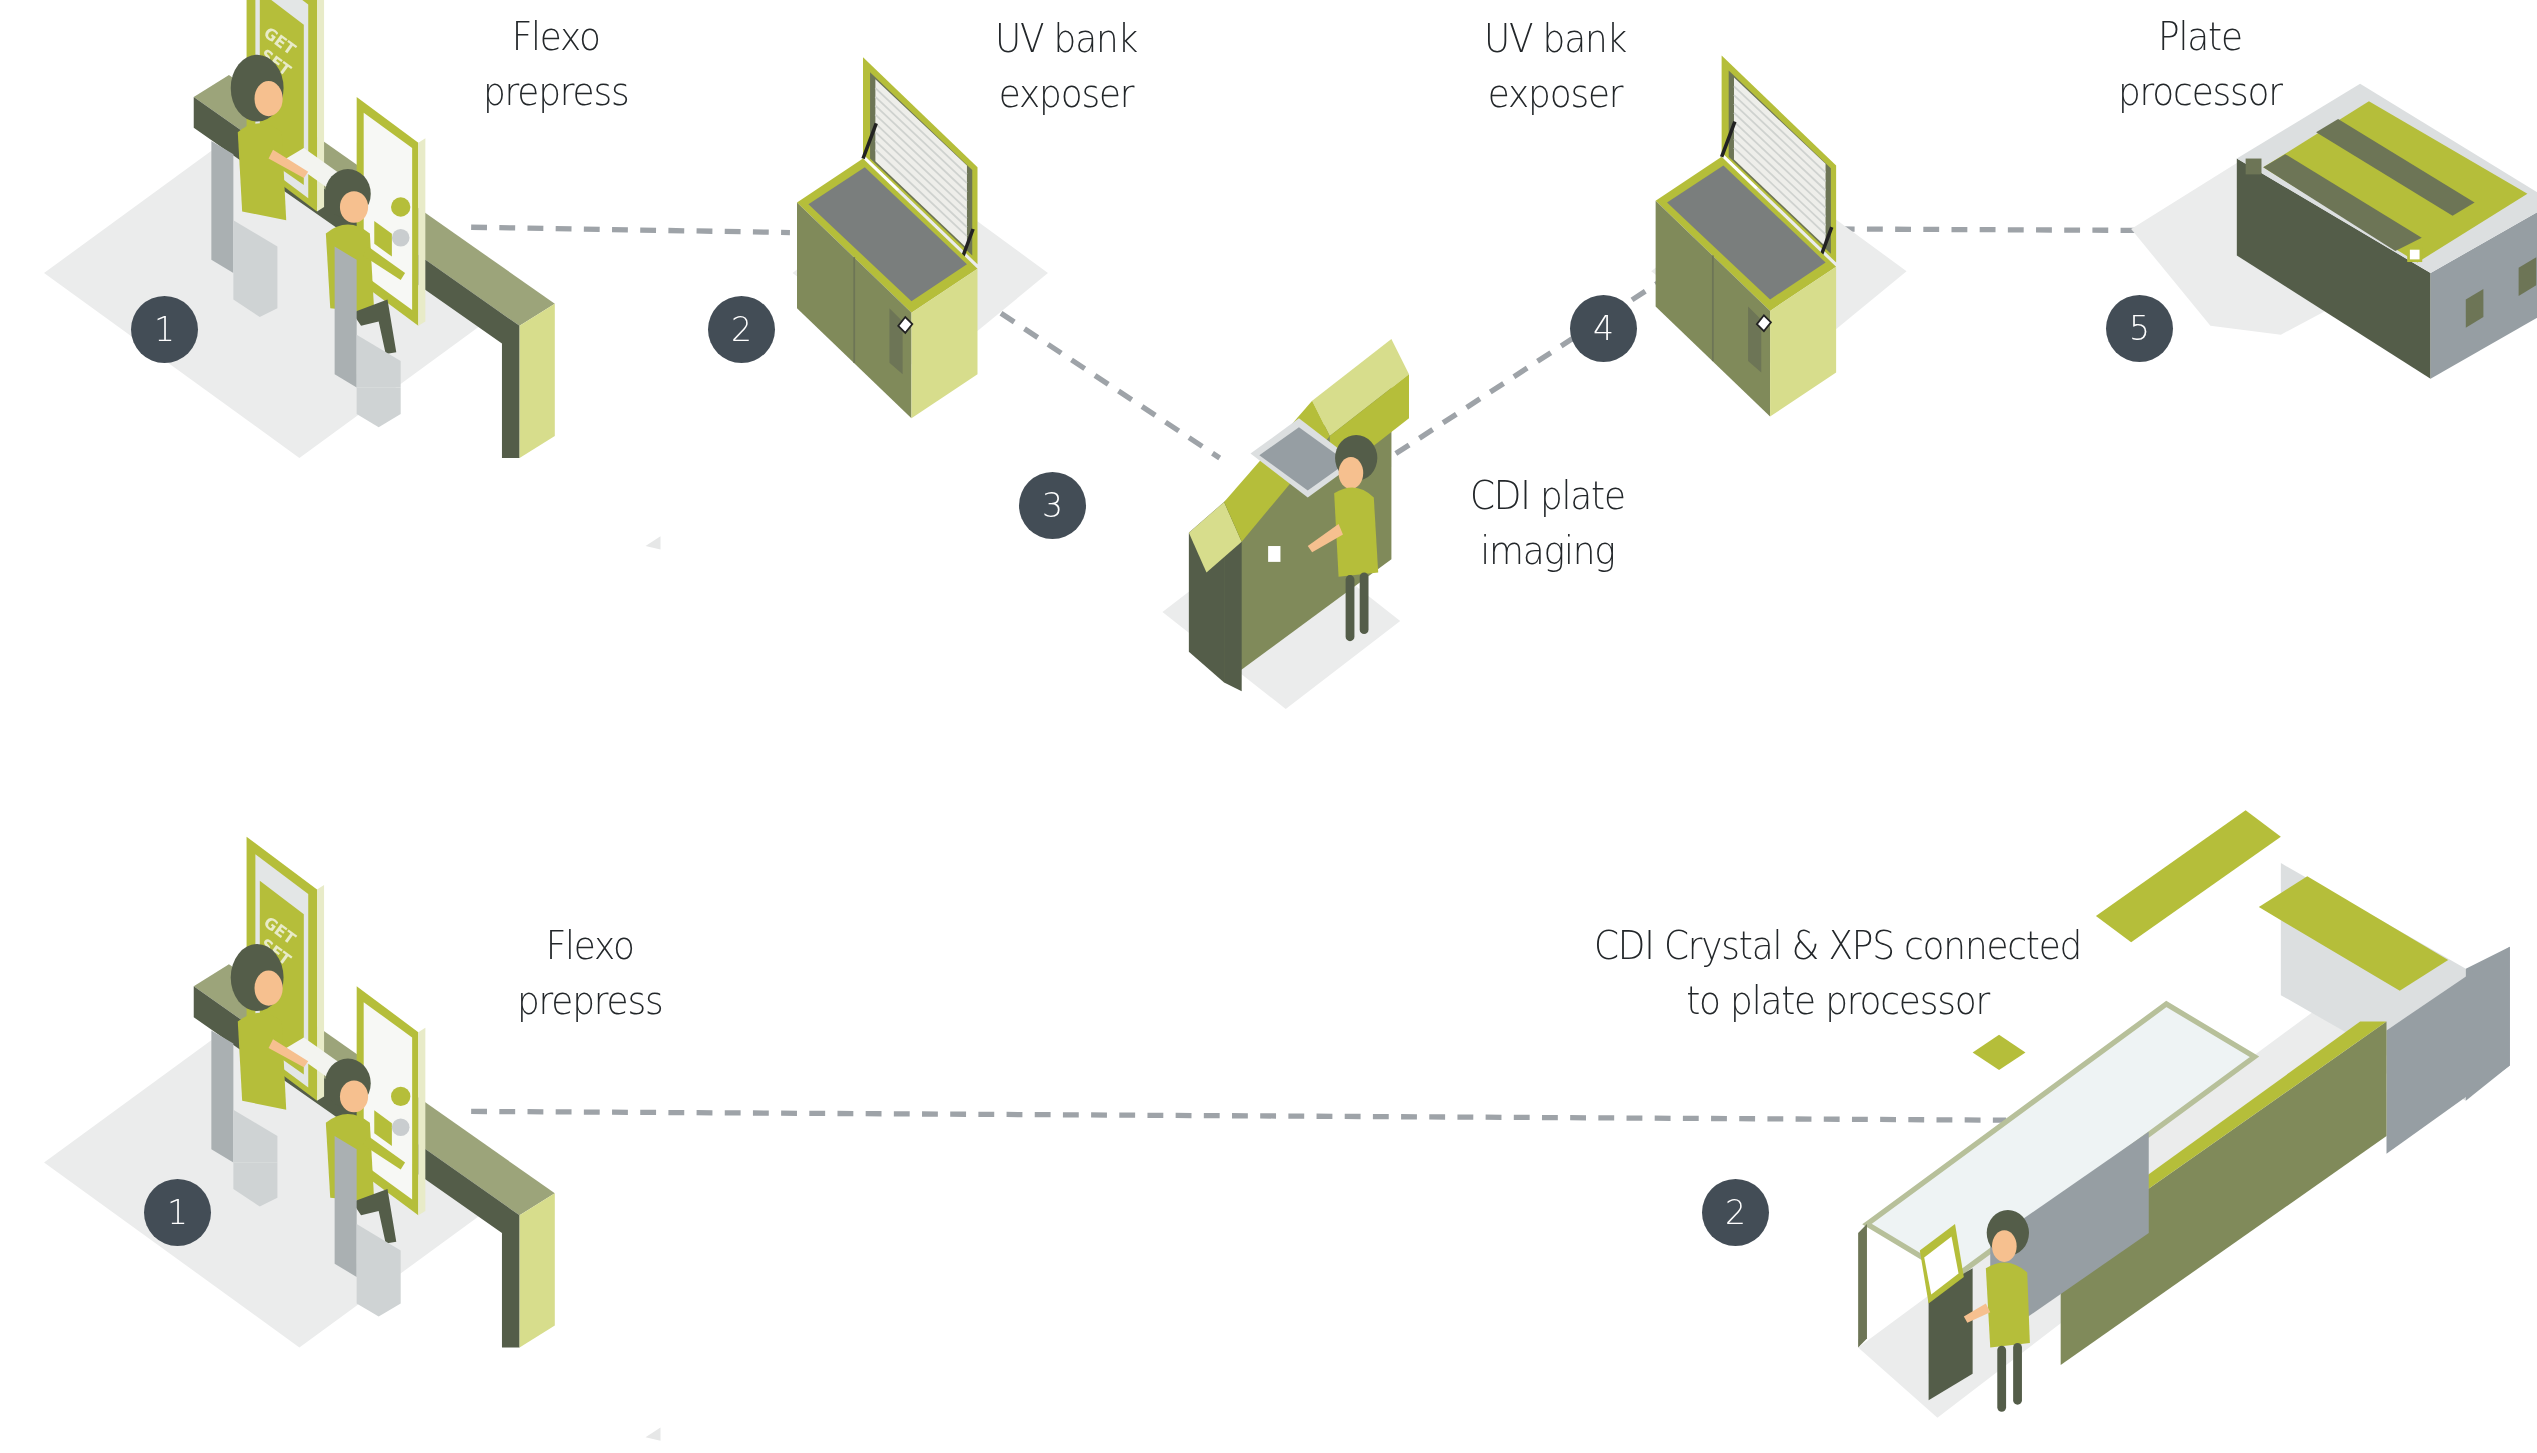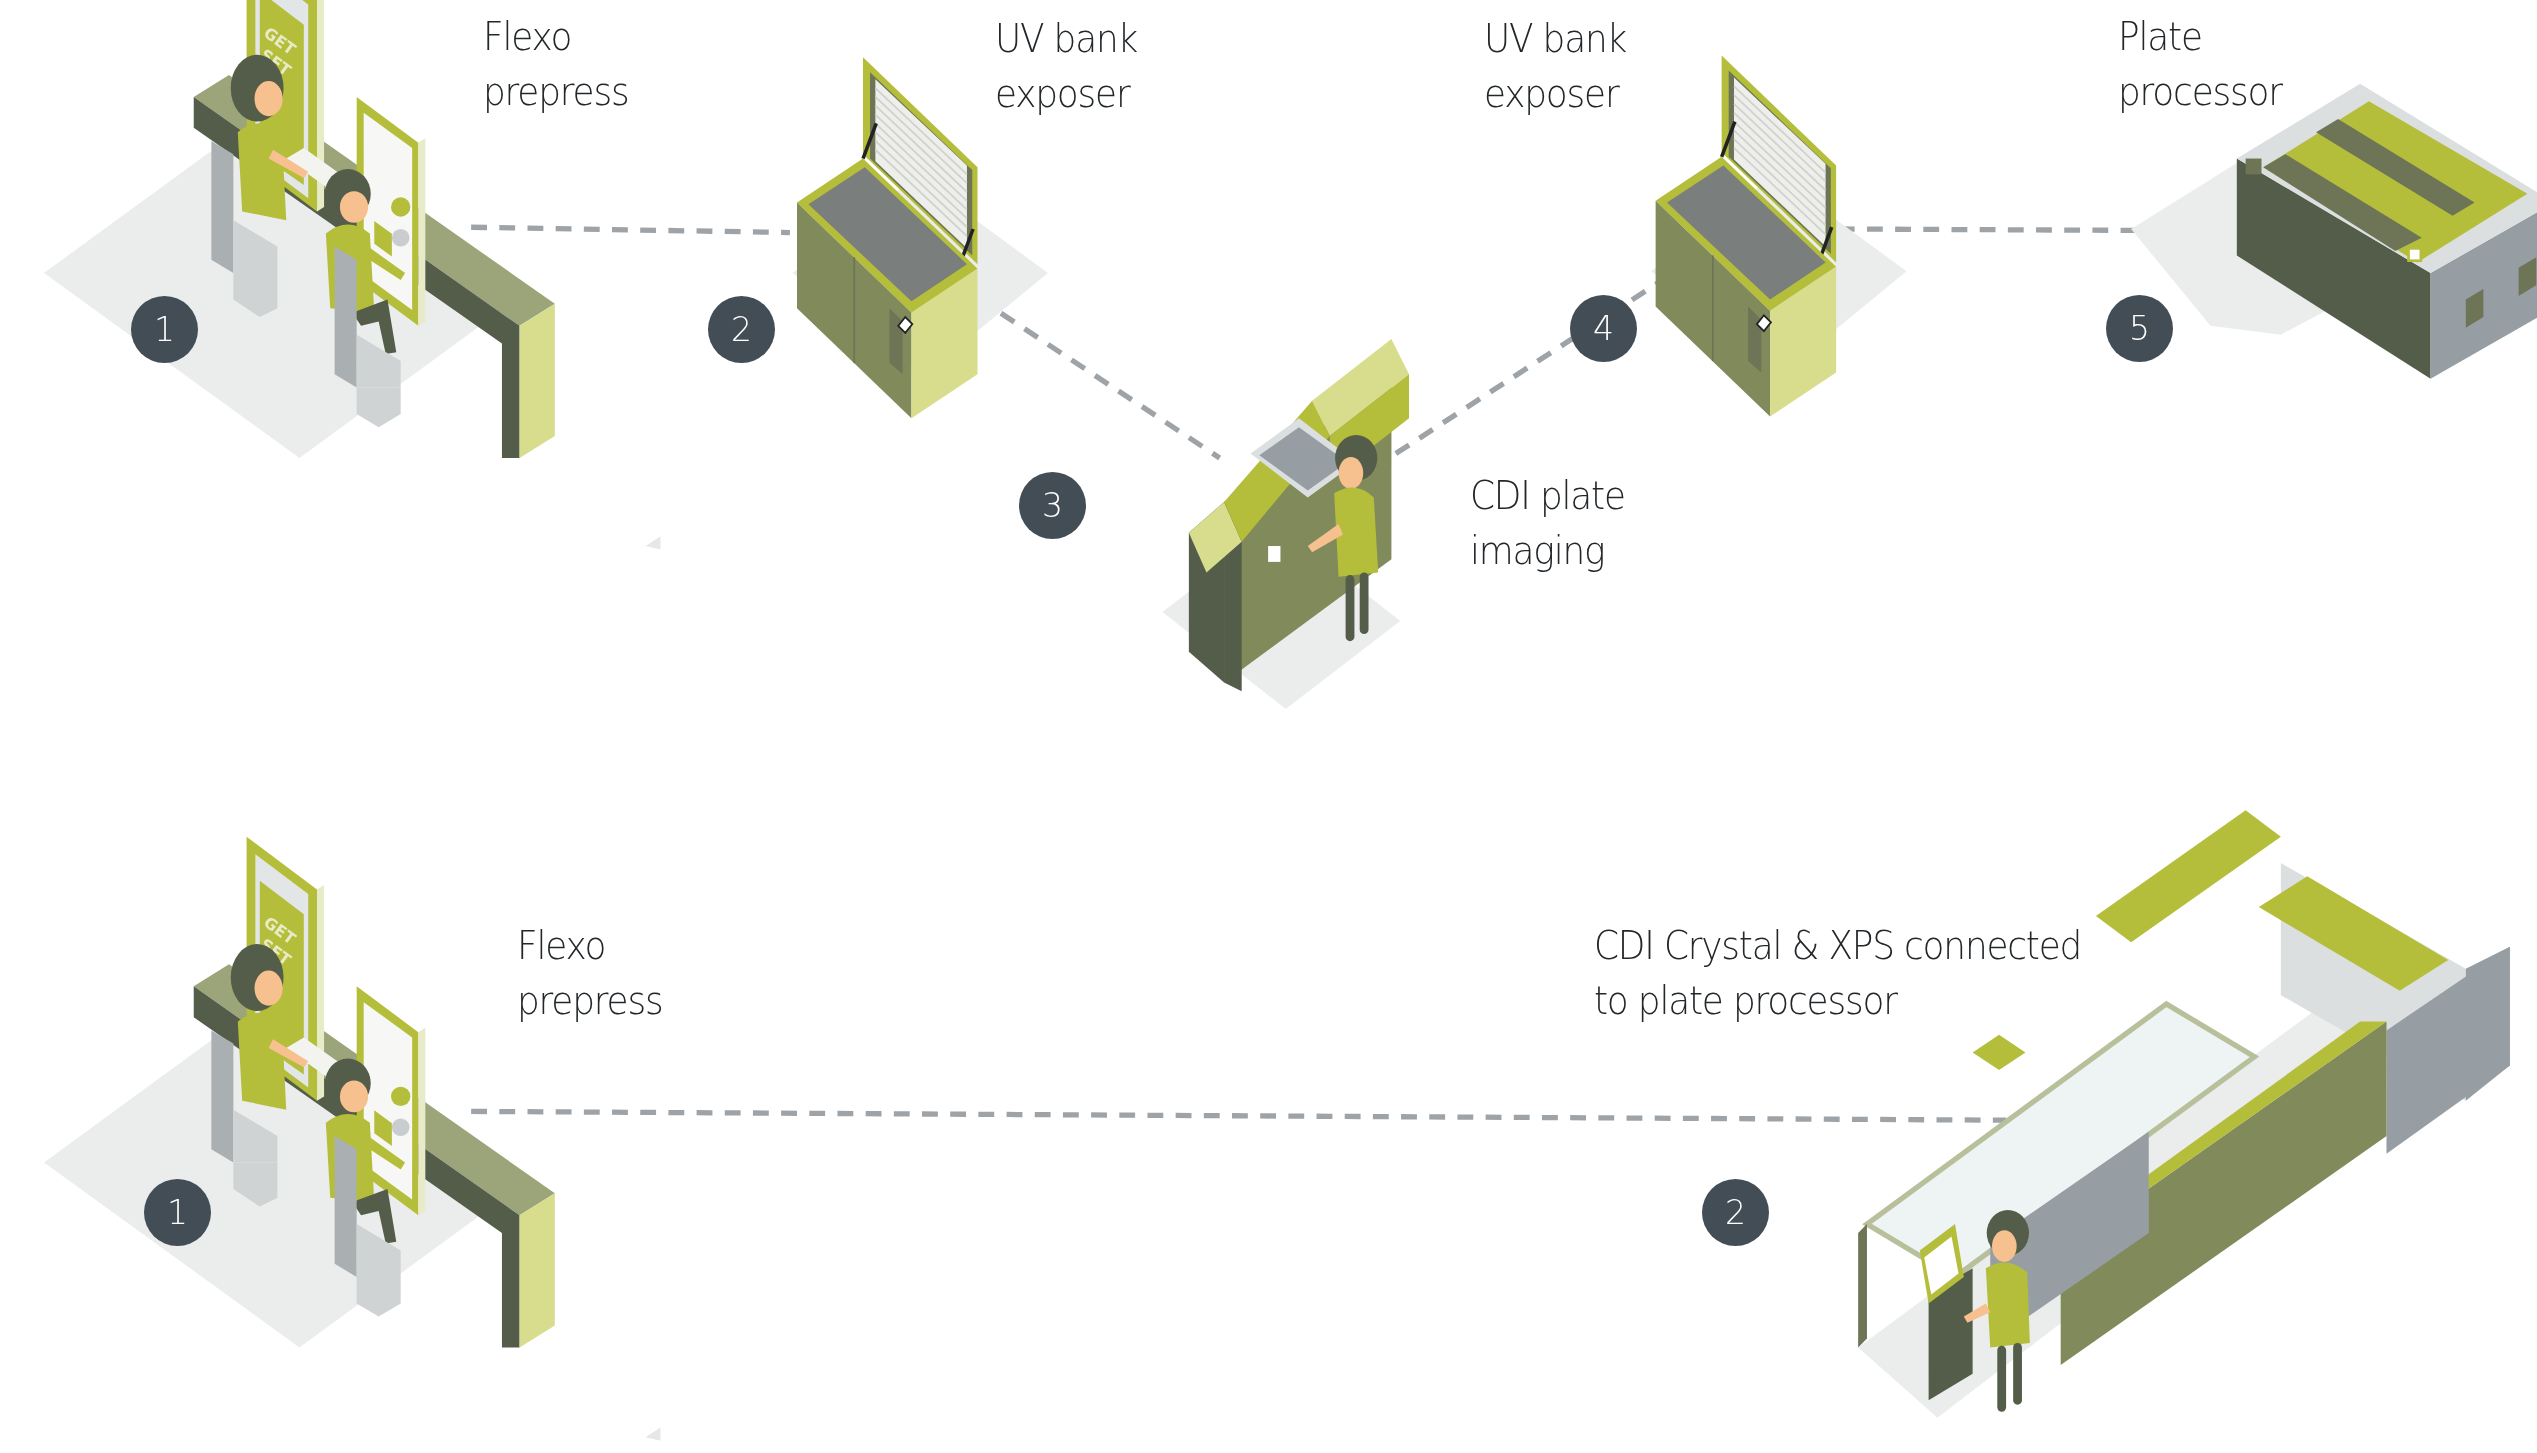--- a/index.html
+++ b/index.html
@@ -1,18 +1,18 @@
 <!DOCTYPE html>
 <html style="font-size:14px"><head>
 <meta charset="utf-8">
 <style>
   html, body { margin: 0; padding: 0; background: #ffffff; }
   body { width: 2538px; height: 1454px; position: relative; overflow: hidden;
          font-family: "Liberation Sans", "DejaVu Sans", sans-serif; }
-  #stage { position: absolute; left: 0; top: 0; width: 2538px; height: 1454px; }
+  #stage { position: absolute; left: 0; top: 0; width: 2538px; height: 1454px; text-align: center; }
   .label { position: absolute; font-family: "DejaVu Sans", "Liberation Sans", sans-serif;
            font-weight: 300; font-size: 39px; line-height: 55px; color: #23272a;
            letter-spacing: -1.3px; white-space: nowrap; transform: scaleX(0.92); transform-origin: left top; }
   .label span { display: block; }
   .badge { position: absolute; width: 67px; height: 67px; margin-left: -33px; margin-top: -33px;
            border-radius: 50%; background: #434d56; color: #ffffff; display: flex;
            align-items: center; justify-content: center;
            font-family: "DejaVu Sans", sans-serif; font-weight: 300; font-size: 33px; }
 </style>
 </head>

